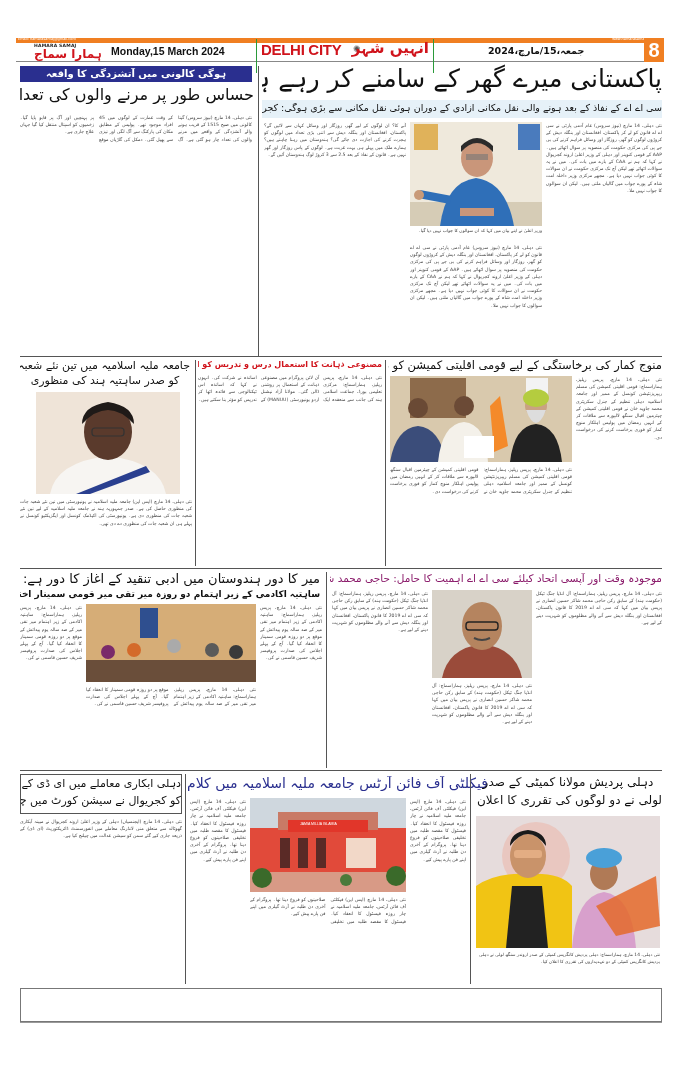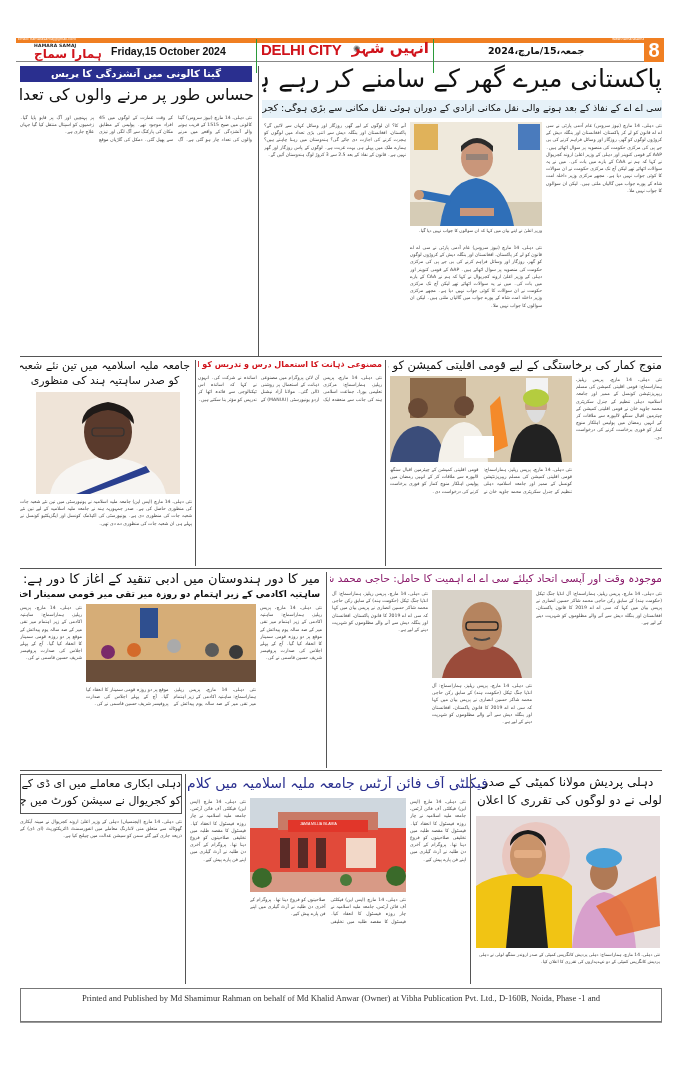--- a/index.html
+++ b/index.html
@@ -39,32 +39,32 @@
 
   <div class="topbar">
     <span class="email">Email: hamarasamaj@gmail.com</span>
     <span class="web">www.hamarasamajdaily.com</span>
   </div>
   <div class="mast">
     <div class="logo">
       <span class="en">HAMARA SAMAJ</span>
       <span class="ur">ہمارا سماج</span>
     </div>
-    <span class="date-en">Friday,15 October 2024</span>
+    <span class="date-en">Monday,15 March 2024</span>
     <div class="city">
       <span class="en">DELHI CITY</span>
       <span class="star">✺</span>
       <span class="ur">انہیں شہر</span>
     </div>
     <span class="date-ur">جمعہ،15/مارچ،2024</span>
     <div class="pageno">8</div>
   </div>
 
   <div class="abs" style="left:4px;top:28px;width:232px;height:16px;background:#2a2f8f;">
-    <div class="hl" style="left:0;top:2px;width:232px;font-size:10px;font-weight:bold;color:#fff;">گیتا کالونی میں آتشزدگی کا پریس</div>
+    <div class="hl" style="left:0;top:2px;width:232px;font-size:10px;font-weight:bold;color:#fff;">ہوگی کالونی میں آتشزدگی کا واقعہ</div>
   </div>
   <div class="hl" style="left:2px;top:48px;width:236px;font-size:16px;">حساس طور پر مرنے والوں کی تعداد چار</div>
   <div class="txt" style="left:4px;top:76px;width:232px;height:236px;column-count:3;column-gap:5px;">نئی دہلی، 14 مارچ (نیوز سروس) گیتا کالونی میں صبح 1515 کے قریب ہونے والے آتشزدگی کے واقعے میں مرنے والوں کی تعداد چار ہو گئی ہے۔ آگ کے وقت عمارت کے لوگوں میں 45 افراد موجود تھے۔ پولیس کے مطابق مکان کی پارکنگ سے آگ لگی اور تیزی سے پھیل گئی۔ دمکل کی گاڑیاں موقع پر پہنچیں اور آگ پر قابو پایا گیا۔ زخمیوں کو اسپتال منتقل کیا گیا جہاں علاج جاری ہے۔</div>
   <div class="vline" style="left:242px;top:28px;height:290px;"></div>
 
   <div class="hl" style="left:246px;top:22px;width:400px;font-size:25px;height:38px;line-height:38px;">پاکستانی میرے گھر کے سامنے کر رہے ہیں مظاہرہ</div>
   <div class="abs" style="left:246px;top:62px;width:400px;height:18px;background:#e6f1f8;">
     <div class="hl" style="left:0;top:3px;width:400px;font-size:9.5px;">سی اے اے کے نفاذ کے بعد ہونے والی نقل مکانی آزادی کے دوران ہوئی نقل مکانی سے بڑی ہوگی: کجریوال</div>
   </div>
   <div class="txt" style="left:530px;top:84px;width:116px;height:226px;">نئی دہلی، 14 مارچ (نیوز سروس) عام آدمی پارٹی نے سی اے اے قانون کو لے کر پاکستان، افغانستان اور بنگلہ دیش کے کروڑوں لوگوں کو گھر، روزگار اور وسائل فراہم کرنے کی بی جے پی کی مرکزی حکومت کی منصوبہ پر سوال اٹھائے ہیں۔ AAP کے قومی کنوینر اور دہلی کے وزیر اعلیٰ اروند کجریوال نے کہا کہ ہم نے CAA کے بارے میں بات کی۔ میں نے یہ سوالات اٹھائے تھے لیکن آج تک مرکزی حکومت نے ان سوالات کا کوئی جواب نہیں دیا ہے۔ مجھے مرکزی وزیر داخلہ امت شاہ کے پورے جواب میں گالیاں ملتی ہیں۔ لیکن ان سوالوں کا جواب نہیں ملا۔</div>
@@ -209,15 +209,14 @@
       <rect x="38" y="34" width="28" height="8" rx="3" fill="#eab48a" opacity=".8"></rect>
       <path d="M96 132 Q100 80 128 76 Q156 80 160 132Z" fill="#d8a0cc"></path>
       <ellipse cx="128" cy="58" rx="14" ry="16" fill="#b07a56"></ellipse>
       <ellipse cx="128" cy="42" rx="18" ry="10" fill="#4aa0d8"></ellipse>
       <path d="M120 90 L180 60 L184 110 L140 120Z" fill="#e46a2a" opacity=".85"></path>
     </svg>
   </div>
   <div class="cap" style="left:460px;top:914px;width:184px;height:30px;">نئی دہلی، 14 مارچ، ہماراسماج: دہلی پردیش کانگریس کمیٹی کے صدر اروندر سنگھ لولی نے دہلی پردیش کانگریس کمیٹی کے دو عہدیداروں کی تقرری کا اعلان کیا۔</div>
 
   <div class="footer">
-    <div>Printed and Published by Md Shamimur Rahman on behalf of Md Khalid Anwar (Owner) at Vibha Publication Pvt. Ltd., D-160B, Noida, Phase -1 and</div>
   </div>
 </div>
 
 </body></html>

